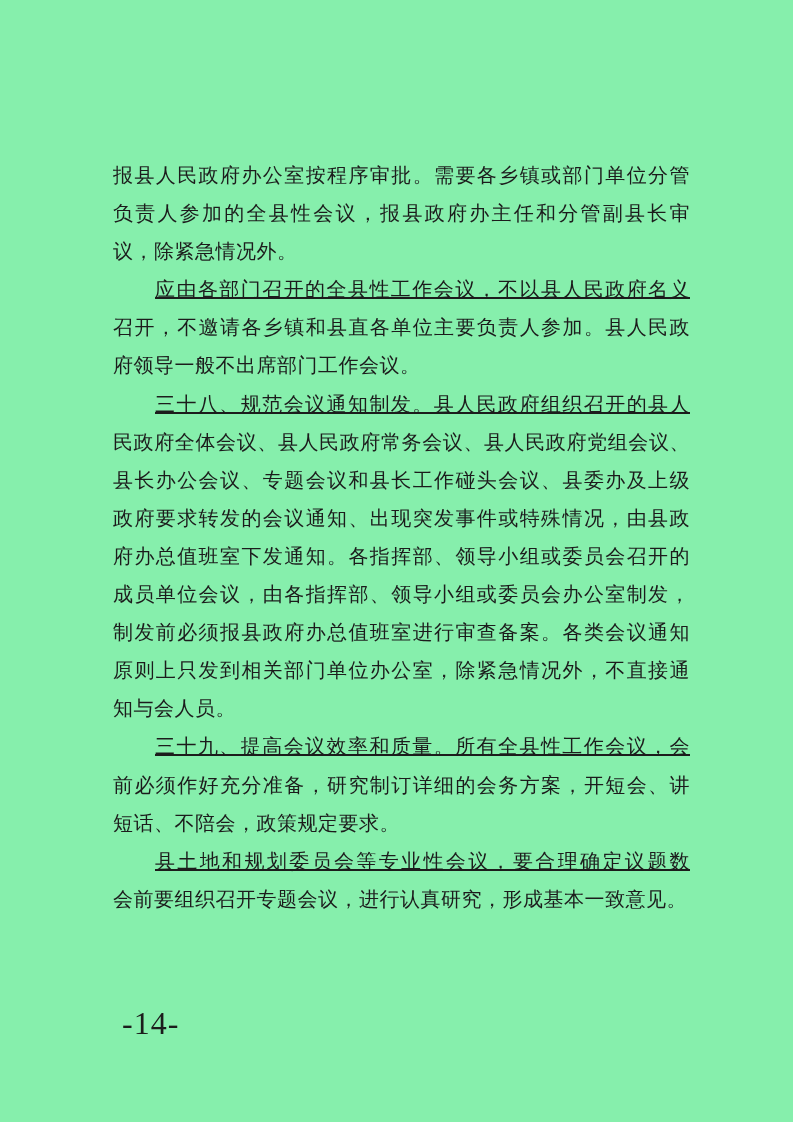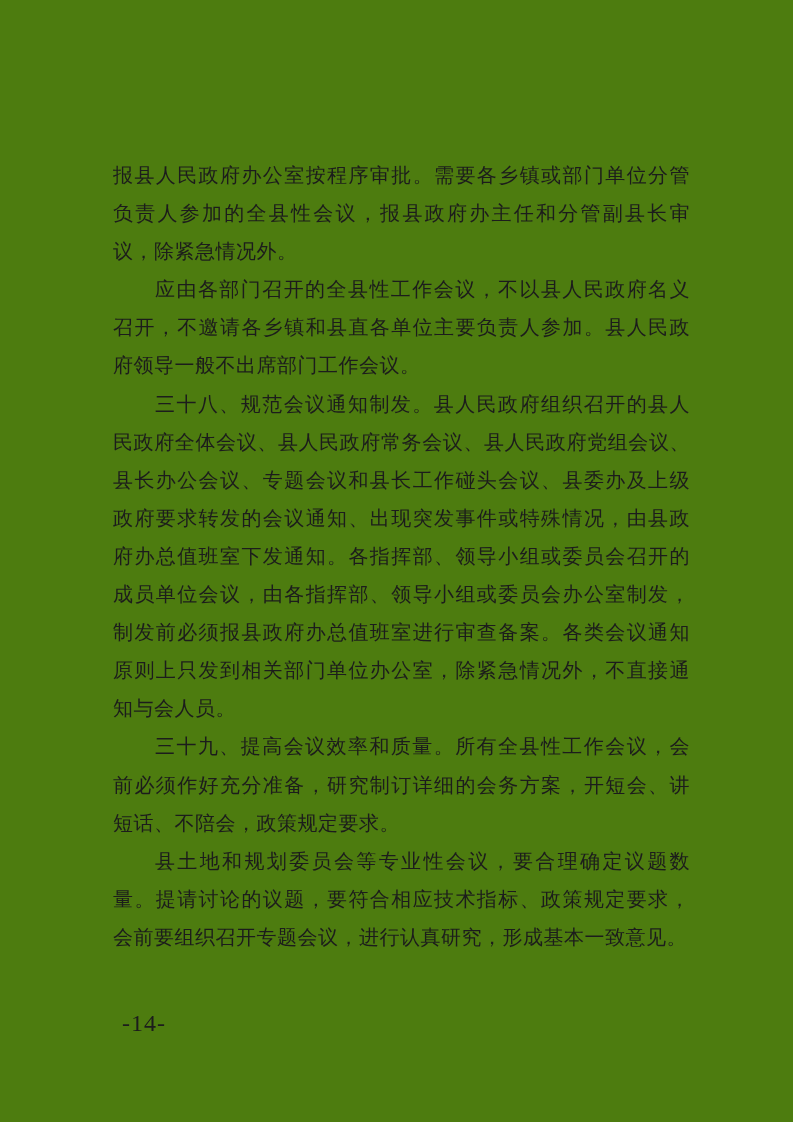--- a/index.html
+++ b/index.html
@@ -12,21 +12,21 @@
     position: relative;
     background: #ffffff;
     overflow: hidden;
     font-family: "Liberation Serif", "DejaVu Serif", serif;
   }
   .page {
     position: absolute;
     left: 0; top: 0;
     width: 793px;
     height: 1122px;
-    background: #4d7c0f;
+    background: #86efac;
   }
   .doc {
     position: absolute;
     left: 113px;
     top: 156px;
     width: 577px;
     color: #1c1c1c;
   }
   .para {
     margin: 0;
@@ -37,29 +37,30 @@
     line-height: 38.1px;
     font-size: 20px;
     letter-spacing: 0.5px;
     text-align: justify;
     text-align-last: justify;
     white-space: nowrap;
     overflow: visible;
   }
   .line.indent {
     padding-left: 42px;
+    text-decoration: underline;
   }
   .line.end {
     text-align-last: left;
   }
   .page-number {
     position: absolute;
     left: 122px;
     top: 1008px;
-    font-size: 24px;
+    font-size: 32px;
     line-height: 30px;
     color: #1c1c1c;
     letter-spacing: 1px;
     font-family: "Liberation Serif", "DejaVu Serif", serif;
   }
 </style>
 </head>
 <body>
 
 <div class="page">
@@ -85,18 +86,17 @@
         <div class="line">原则上只发到相关部门单位办公室，除紧急情况外，不直接通</div>
         <div class="line end">知与会人员。</div>
       </div>
       <div class="para">
         <div class="line indent">三十九、提高会议效率和质量。所有全县性工作会议，会</div>
         <div class="line">前必须作好充分准备，研究制订详细的会务方案，开短会、讲</div>
         <div class="line end">短话、不陪会，政策规定要求。</div>
       </div>
       <div class="para">
         <div class="line indent">县土地和规划委员会等专业性会议，要合理确定议题数</div>
-        <div class="line">量。提请讨论的议题，要符合相应技术指标、政策规定要求，</div>
         <div class="line end">会前要组织召开专题会议，进行认真研究，形成基本一致意见。</div>
       </div>
     </div>
   <div class="page-number">-14-</div>
 </div>
 
 </body></html>

